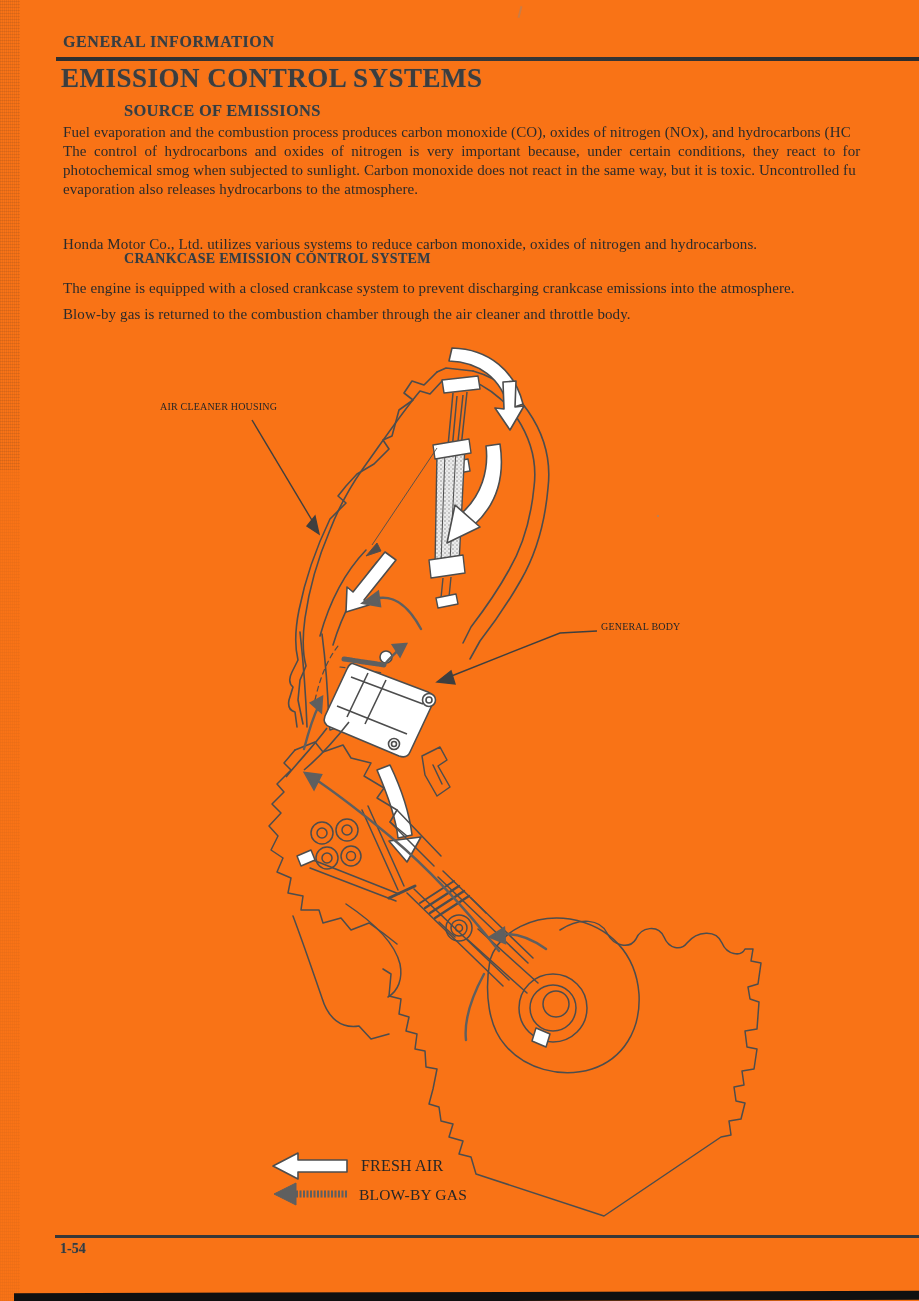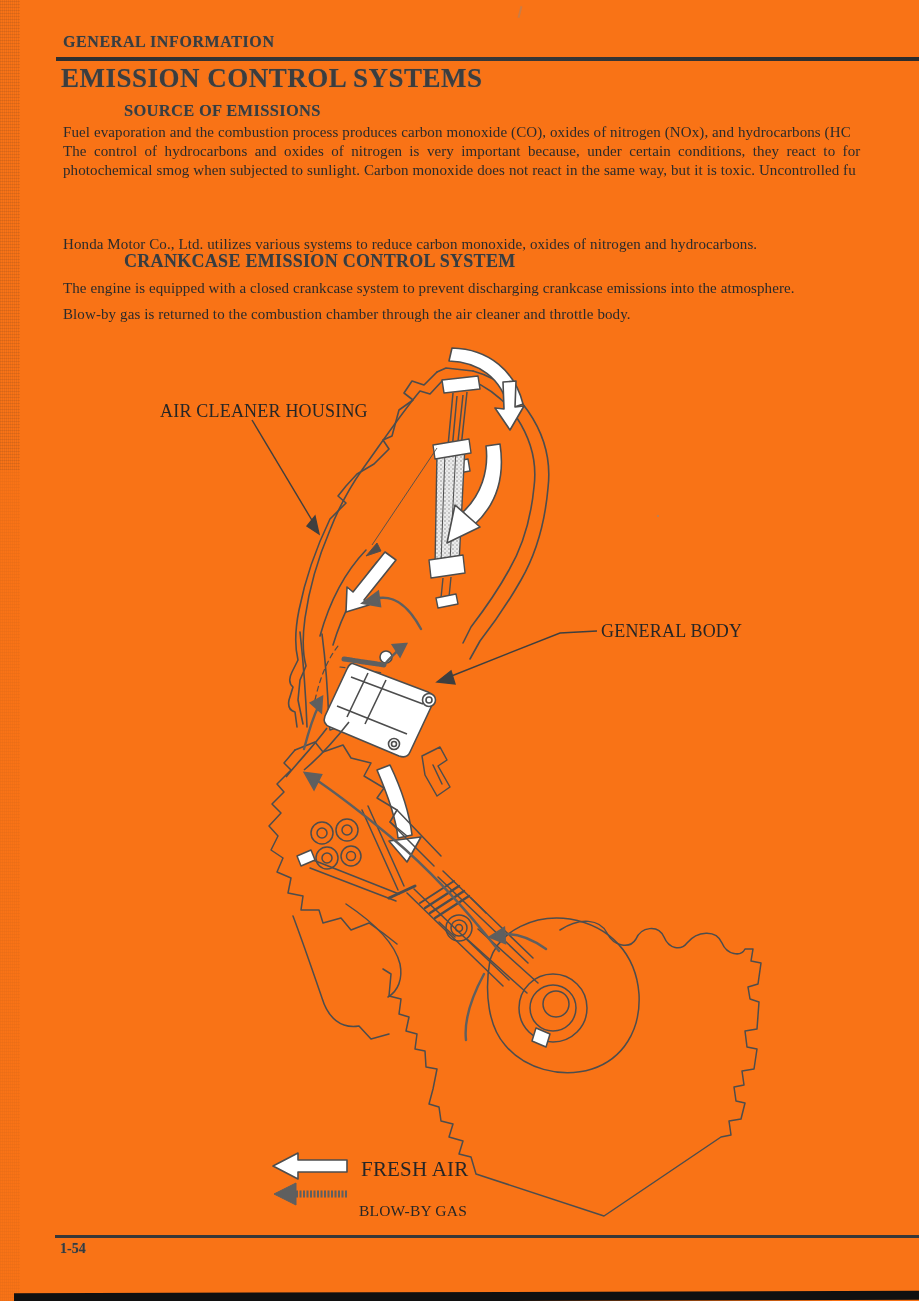--- a/index.html
+++ b/index.html
@@ -21,31 +21,31 @@
 
   .hdr-title { position:absolute; top:33px; left:63px; font-size:16px; font-weight:bold;
     color:#3c3c3c; letter-spacing:.6px; text-shadow:0 0 .8px #6a6a6a; }
   .hdr-rule { position:absolute; top:57px; left:56px; right:0; height:4px;
     background:linear-gradient(90deg,#2f2f2f,#3a3a3a 40%,#2c2c2c); }
   .page-title { position:absolute; top:63px; left:61px; font-size:27px; font-weight:bold;
     color:#3d3d3d; letter-spacing:.5px; text-shadow:0 0 1px #777;text-align:center; }
   .h2 { position:absolute; left:78px; font-size:16.5px; font-weight:bold; color:#3b3b3b;
     letter-spacing:.3px; text-shadow:0 0 .7px #777;margin-left:46px; }
   .h2a { top:101px; }
-  .h2b { top:251px; font-size:18px; }
+  .h2b { top:251px; font-size:14px; }
   .body-line { position:absolute; left:63px; white-space:nowrap; font-size:15px;
     color:#2b2b2b; letter-spacing:.1px; }
   .wide-words { word-spacing:3.5px; }
   .diagram { position:absolute; top:340px; left:0; width:919px; height:878px; }
   .diagram svg { position:absolute; top:0; left:0; }
-  .dlabel { position:absolute; font-size:18px; color:#262626; letter-spacing:.2px; white-space:nowrap; }
+  .dlabel { position:absolute; font-size:10px; color:#262626; letter-spacing:.2px; white-space:nowrap; }
   .lbl-ac { top:61px; left:160px; }
   .lbl-tb { top:281px; left:601px; }
-  .lbl-fa { top:817px; left:361px; font-size:21px; }
-  .lbl-bb { top:846px; left:359px; font-size:15.5px;margin-top:16px; }
+  .lbl-fa { top:817px; left:361px; font-size:16px; }
+  .lbl-bb { top:846px; left:359px; font-size:15.5px; }
   .ftr-rule { position:absolute; top:1235px; left:55px; right:0; height:3px; background:#383838; }
   .page-num { position:absolute; top:1241px; left:60px; font-size:14px; font-weight:bold;
     color:#3a3a3a; text-shadow:0 0 .8px #777; }
   .bottom-bar { position:absolute; top:1292px; left:14px; right:0; height:9px; background:#101010;
     transform:skewY(-0.15deg); }
 </style>
 </head>
 <body>
 
 <div class="page">
@@ -56,20 +56,21 @@
   <div class="speck" style="top:515px;left:657px;width:2px;height:2px;opacity:.5;"></div>
 
   <div class="hdr-title">GENERAL INFORMATION</div>
   <div class="hdr-rule"></div>
   <div class="page-title">EMISSION CONTROL SYSTEMS</div>
 
   <div class="h2 h2a">SOURCE OF EMISSIONS</div>
   <div class="body-line" style="top:124px;">Fuel evaporation and the combustion process produces carbon monoxide (CO), oxides of nitrogen (NOx), and hydrocarbons (HC</div>
   <div class="body-line wide-words" style="top:143px;">The control of hydrocarbons and oxides of nitrogen is very important because, under certain conditions, they react to for</div>
   <div class="body-line" style="top:162px;">photochemical smog when subjected to sunlight. Carbon monoxide does not react in the same way, but it is toxic. Uncontrolled fu</div>
+  <div class="body-line" style="top:181px;">evaporation also releases hydrocarbons to the atmosphere.</div>
   <div class="body-line" style="top:220px;margin-top:16px;">Honda Motor Co., Ltd. utilizes various systems to reduce carbon monoxide, oxides of nitrogen and hydrocarbons.</div>
 
   <div class="h2 h2b">CRANKCASE EMISSION CONTROL SYSTEM</div>
   <div class="body-line" style="top:306px;">Blow-by gas is returned to the combustion chamber through the air cleaner and throttle body.</div>
   <div class="body-line" style="top:280px;">The engine is equipped with a closed crankcase system to prevent discharging crankcase emissions into the atmosphere.</div>
 
   <div class="diagram">
     <svg width="919" height="878" viewBox="0 340 919 878">
       <defs>
         <pattern id="stipple" width="4" height="4" patternUnits="userSpaceOnUse">

